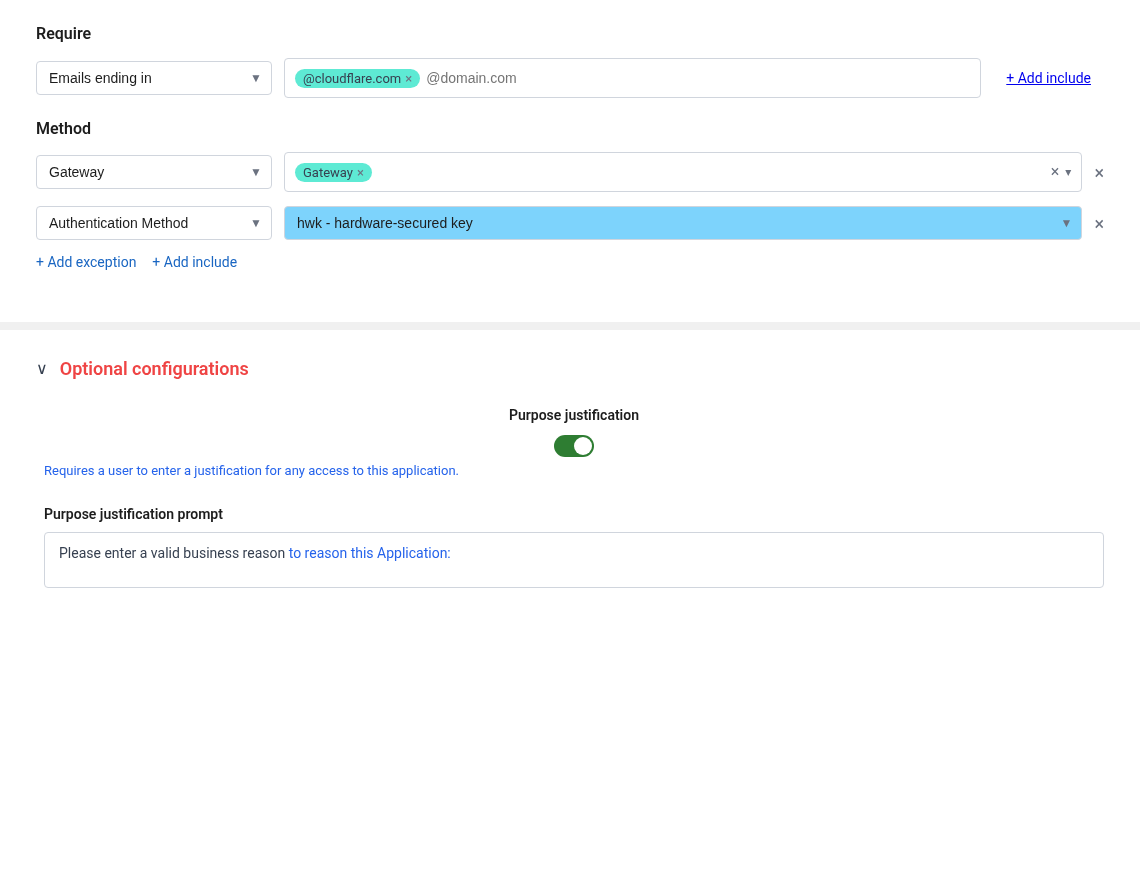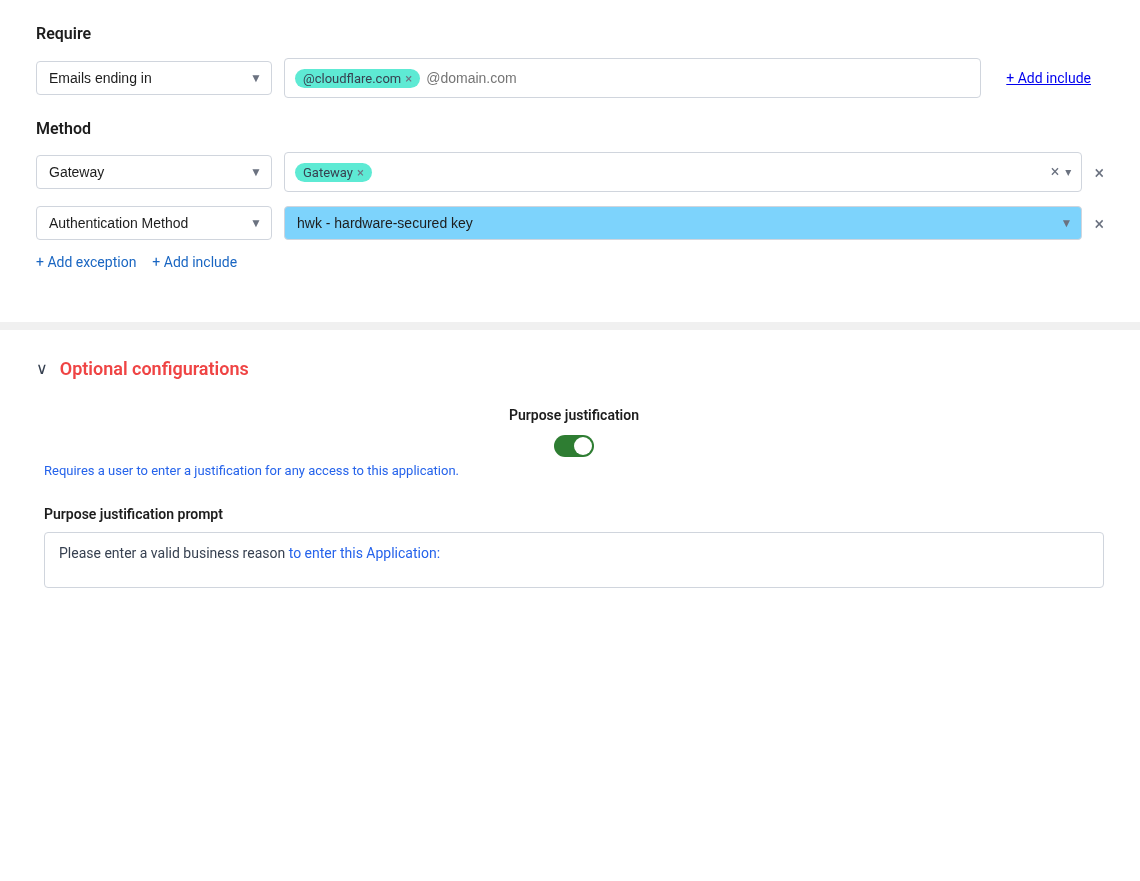--- a/index.html
+++ b/index.html
@@ -380,18 +380,18 @@
         <span class="check">✓</span>
       </div>
     </div>
     <p class="config-desc">Requires a user to enter a justification for any access to this application.</p>
   </div>
 
   <div class="config-block">
     <div class="config-section-title">Purpose justification prompt</div>
     <div class="textarea-wrapper">
       <p>
-        <span>Please enter a valid business reason </span><span class="highlight">to enter this Application:</span>
+        <span>Please enter a valid business reason </span><span class="highlight">to reason this Application:</span>
       </p>
     </div>
   </div>
 
 </div>
 
 </body></html>

